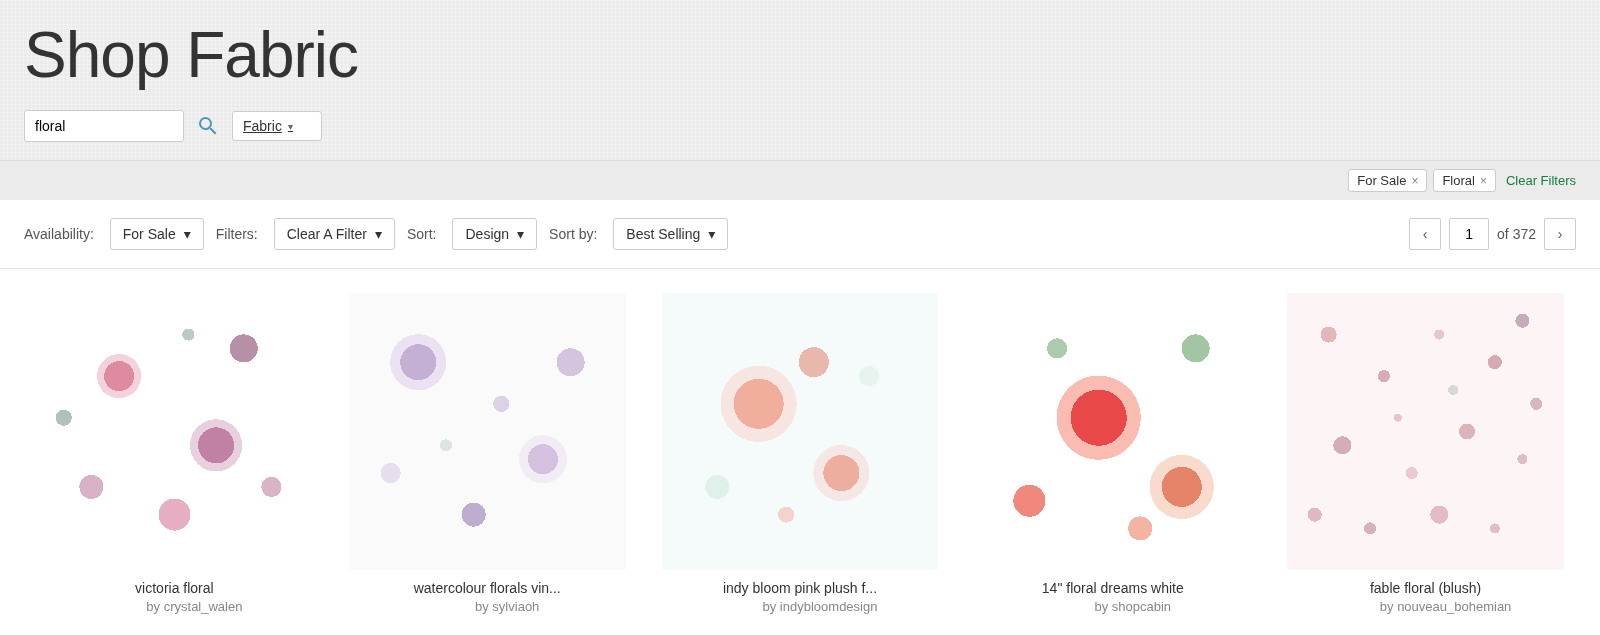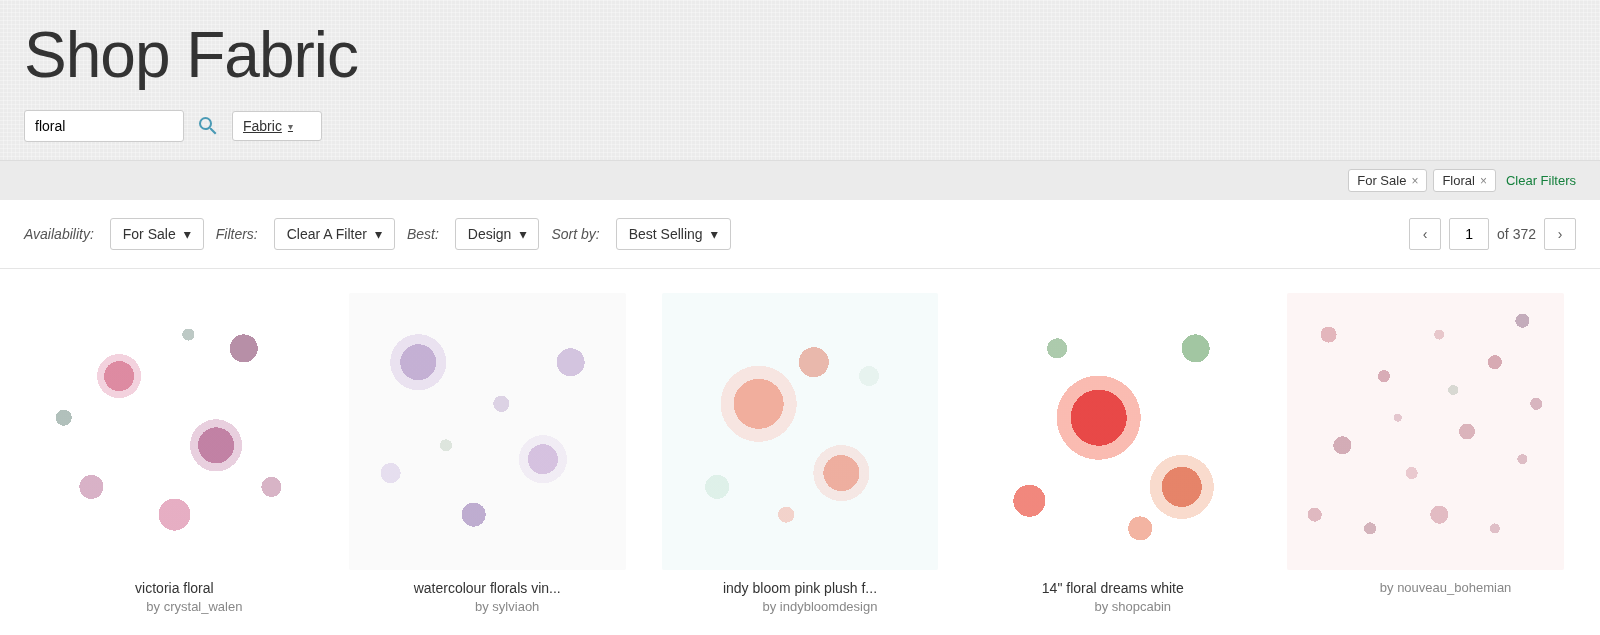--- a/index.html
+++ b/index.html
@@ -137,21 +137,20 @@
       padding: 18px 24px;
       background: #fff;
       gap: 12px;
       border-bottom: 1px solid #e5e5e5;
     }
 
     .control-label {
       font-size: 14px;
       color: #555;
       margin-right: 4px;
-      font-style: italic;
     }
 
     .control-dropdown {
       display: flex;
       align-items: center;
       border: 1px solid #ccc;
       border-radius: 3px;
       background: #fff;
       padding: 7px 12px;
       font-size: 14px;
@@ -352,21 +351,21 @@
     <span>For Sale</span>
     <span>▾</span>
   </div>
 
   <span class="control-label">Filters:</span>
   <div class="control-dropdown">
     <span>Clear A Filter</span>
     <span>▾</span>
   </div>
 
-  <span class="control-label">Best:</span>
+  <span class="control-label">Sort:</span>
   <div class="control-dropdown">
     <span>Design</span>
     <span>▾</span>
   </div>
 
   <span class="control-label">Sort by:</span>
   <div class="control-dropdown">
     <span>Best Selling</span>
     <span>▾</span>
   </div>
@@ -396,15 +395,16 @@
       <div class="product-name">indy bloom pink plush f...</div>
       <div class="product-author">by indybloomdesign</div>
     </div>
     <div class="product-card">
       <div class="product-image fabric-4"></div>
       <div class="product-name">14" floral dreams white</div>
       <div class="product-author">by shopcabin</div>
     </div>
     <div class="product-card">
       <div class="product-image fabric-5"></div>
+      <div class="product-name">fable floral (blush)</div>
       <div class="product-author">by nouveau_bohemian</div>
     </div>
   </div>
 
 </body></html>

